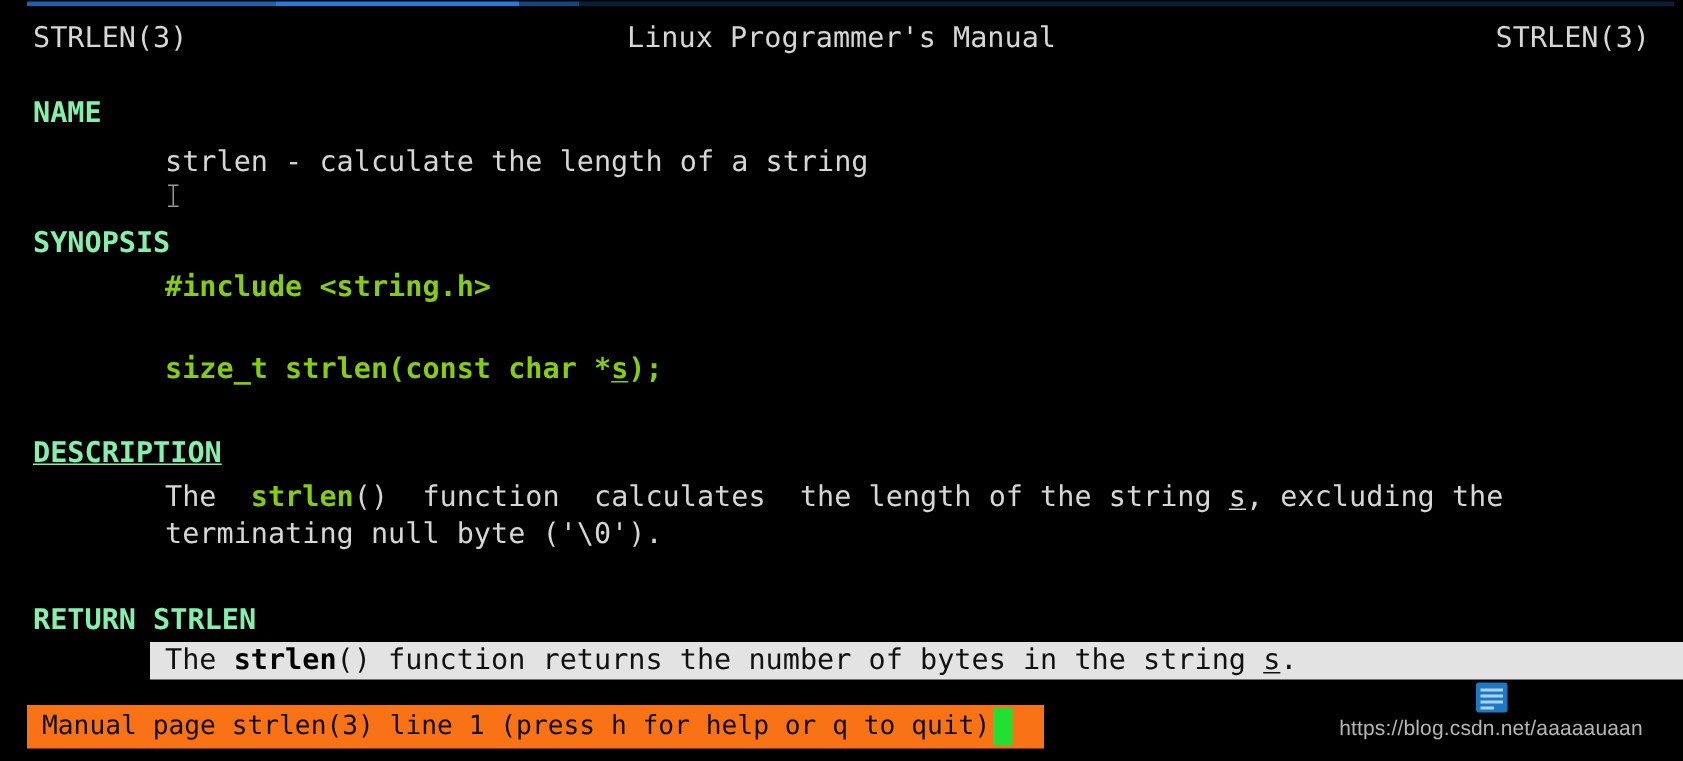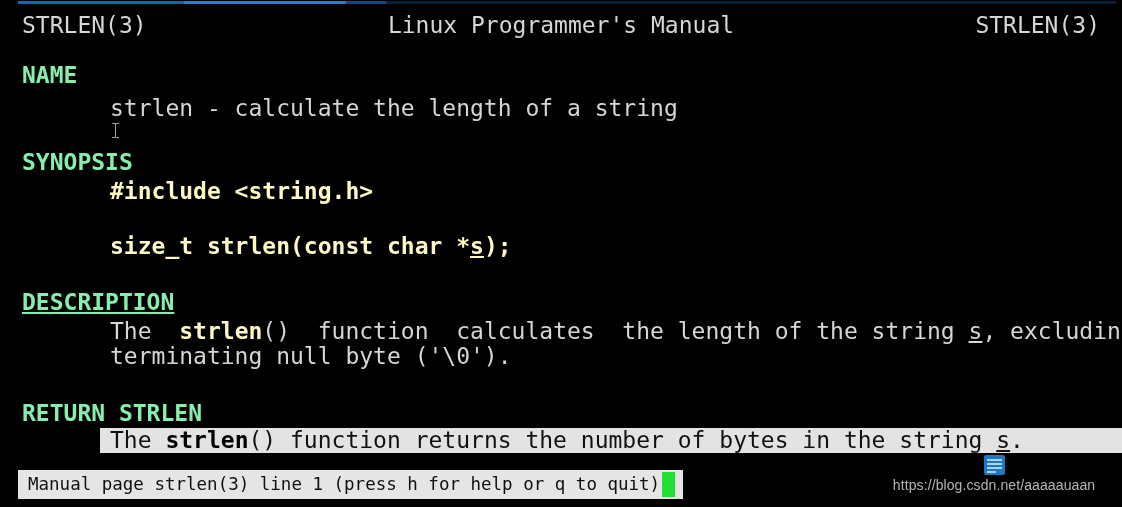--- a/index.html
+++ b/index.html
@@ -41,21 +41,21 @@
   .topbar-seg.b { left: 184px; width: 162px; background: #1d7fe0; }
   .topbar-seg.c { left: 346px; width: 40px;  background: #0e4a80; }
   .topbar-seg.d { left: 386px; width: 730px; background: #06203a; }
 
   
   .page {
     position: absolute;
     left: 0; top: 5px;
     width: 1122px;
     height: 455px;
-    font-size: 23px;
+    font-size: 19px;
     line-height: 25px;
     letter-spacing: 0px;
     white-space: pre;
   }
 
   .line {
     position: absolute;
     left: 0;
     width: 1122px;
     height: 25px;
@@ -80,21 +80,21 @@
     padding-left: 22px;
     box-sizing: border-box;
     font-weight: bold;
     color: #86efac;
   }
   .body-line {
     padding-left: 110px;
     box-sizing: border-box;
   }
 
-  b.bold { font-weight: bold; color: #fef9c3; }
+  b.bold { font-weight: bold; color: #84cc16; }
   u.ul   { text-decoration: underline; text-underline-offset: 2px; }
   .hl-wrap {
     position: absolute;
     left: 100px;
     right: 0;
     top: 0;
     height: 25px;
     background: #e3e3e3;
   }
   .hl-text {
@@ -130,26 +130,26 @@
   }
   .ibeam .cap.top { top: 1px; }
   .ibeam .cap.bot { top: 15px; }
 
   
   .statusbar {
     position: absolute;
     left: 18px;
     top: 470px;
     height: 29px;
-    background: #e5e5e5;
+    background: #f97316;
     color: #101010;
     font-size: 17.5px;
     line-height: 29px;
     white-space: pre;
-    padding: 0 8px 0 10px;
+    padding: 0 21px 0 10px;
     box-sizing: border-box;
     display: flex;
     align-items: center;
   }
   .cursor-block {
     display: inline-block;
     width: 13px;
     height: 25px;
     background: #22e032;
     margin-left: 2px;

